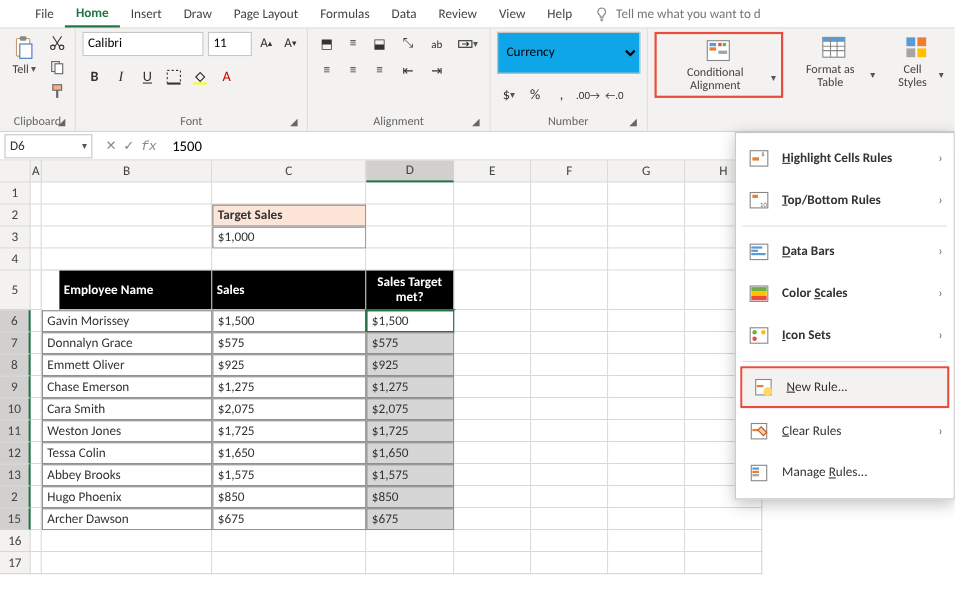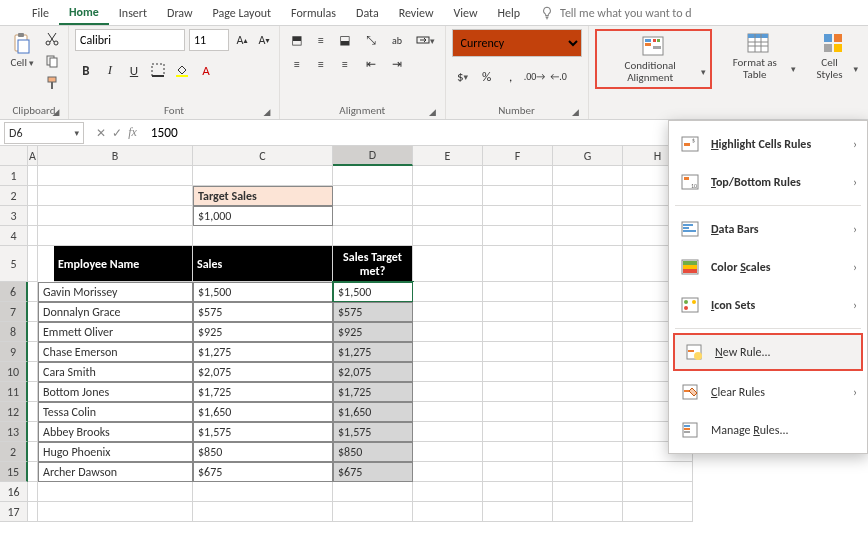--- a/index.html
+++ b/index.html
@@ -31,29 +31,29 @@
 .font-name { width: 110px; }
 .font-size { width: 40px; }
 
 .btn-row { display: flex; gap: 2px; margin-top: 4px; }
 .btn-row .b { width: 22px; height: 22px; display: flex; align-items: center; justify-content: center; cursor: pointer; font-size: 13px; }
 
 .align-grid { display: grid; grid-template-columns: repeat(3, 22px); grid-auto-rows: 22px; gap: 2px; }
 .align-grid .b, .misc-col .b { width: 22px; height: 22px; display: flex; align-items: center; justify-content: center; cursor: pointer; }
 .misc-col { display: flex; flex-direction: column; gap: 2px; }
 
-.num-select { width: 130px; height: 28px; border: 1px solid #c8c6c4; background: #c2410c; padding: 0 4px; font-size: 12px; }
+.num-select { width: 130px; height: 38px; border: 1px solid #c8c6c4; background: #0ea5e9; padding: 0 4px; font-size: 12px; }
 
 .highlight-box { border: 2px solid #e74c3c; padding: 1px; }
 
 
 .formula-bar { display: flex; align-items: center; height: 26px; border-bottom: 1px solid #d4d4d4; background: #fff; }
 .name-box { width: 80px; height: 22px; border: 1px solid #c8c6c4; margin: 0 4px; padding: 0 4px; display: flex; align-items: center; justify-content: space-between; }
 .fx-btns { display: flex; align-items: center; gap: 6px; padding: 0 8px; color: #888; }
-.fx-btns .fx { font-style: italic; font-family: Liberation Serif, serif; text-align: center; }
+.fx-btns .fx { font-style: italic; font-family: Liberation Mono, monospace; text-align: center; }
 .formula-input { flex: 1; height: 22px; border: none; padding: 0 6px; outline: none; }
 
 
 .sheet { display: grid; grid-template-columns: 28px 155px 140px 80px repeat(5, 70px); position: relative; }
 .colhdr, .rowhdr, .cell { border-right: 1px solid #d4d4d4; border-bottom: 1px solid #d4d4d4; height: 20px; display: flex; align-items: center; padding: 0 4px; font-size: 12px; }
 .colhdr, .rowhdr { background: #f3f2f1; color: #444; justify-content: center; text-align: center; }
 .colhdr.sel { background: #d2d0ce; border-bottom: 2px solid #217346; }
 .rowhdr.sel { background: #d2d0ce; border-right: 2px solid #217346; }
 .corner { background: #f3f2f1; border-right: 1px solid #d4d4d4; border-bottom: 1px solid #d4d4d4; }
 
@@ -107,21 +107,21 @@
 
   <div class="group">
     <div class="group-content">
       <div class="big-btn">
         <svg class="icon" viewBox="0 0 24 24">
             <rect x="5" y="4" width="12" height="16" rx="1" fill="#fff" stroke="#c49a6c"></rect>
             <rect x="8" y="2" width="6" height="4" rx="1" fill="#888"></rect>
             <rect x="8" y="9" width="11" height="13" fill="#fff" stroke="#4472c4"></rect>
           </svg>
         <span class="lbl">
-            <span>Cell</span>
+            <span>Tell</span>
             <span class="chev">▾</span>
           </span>
       </div>
       <div class="small-col">
         <div class="small-btn">
             <svg width="16" height="16" viewBox="0 0 16 16">
               <path fill="none" stroke="#333" d="M4 2l6 9M12 2l-6 9"></path>
               <circle cx="4" cy="12" r="2" fill="none" stroke="#333"></circle>
               <circle cx="12" cy="12" r="2" fill="none" stroke="#333"></circle>
             </svg>
@@ -379,21 +379,21 @@
     <div class="cell"></div>
     <div class="cell bordered">Cara Smith</div>
     <div class="cell bordered">$2,075</div>
     <div class="cell bordered sel-range">$2,075</div>
     <div class="cell"></div>
     <div class="cell"></div>
     <div class="cell"></div>
     <div class="cell"></div>
     <div class="rowhdr sel">11</div>
     <div class="cell"></div>
-    <div class="cell bordered">Bottom Jones</div>
+    <div class="cell bordered">Weston Jones</div>
     <div class="cell bordered">$1,725</div>
     <div class="cell bordered sel-range">$1,725</div>
     <div class="cell"></div>
     <div class="cell"></div>
     <div class="cell"></div>
     <div class="cell"></div>
     <div class="rowhdr sel">12</div>
     <div class="cell"></div>
     <div class="cell bordered">Tessa Colin</div>
     <div class="cell bordered">$1,650</div>

